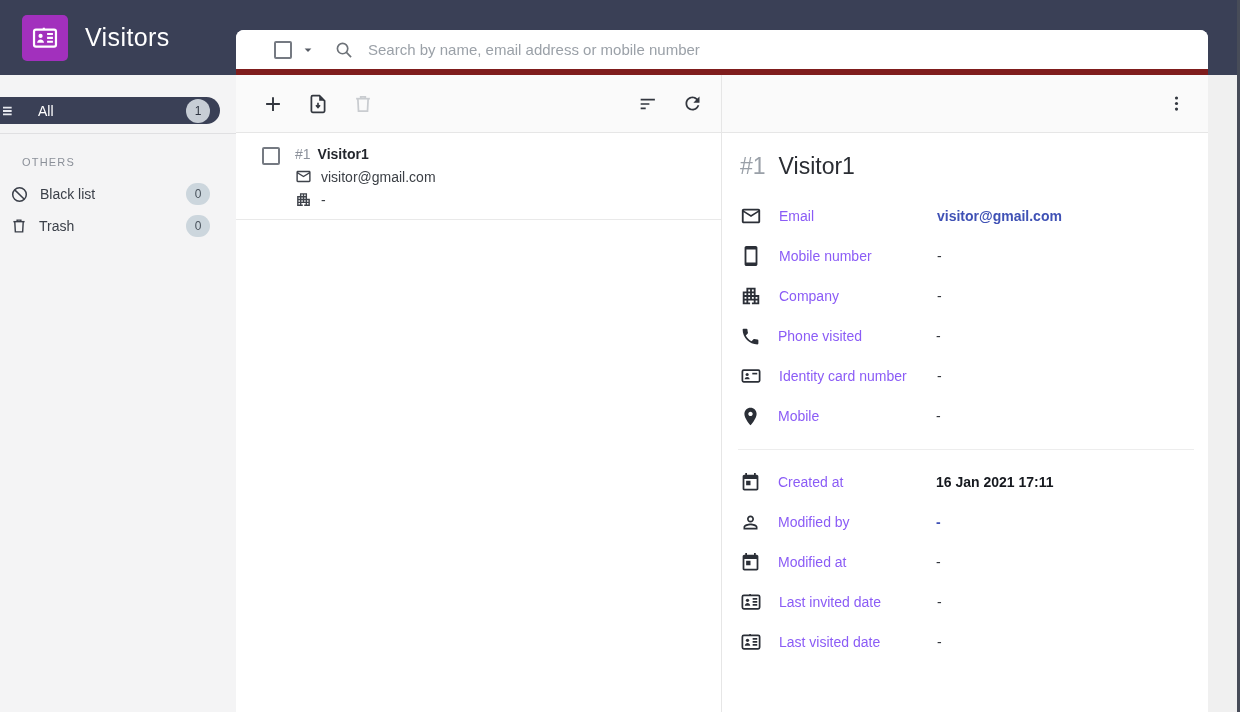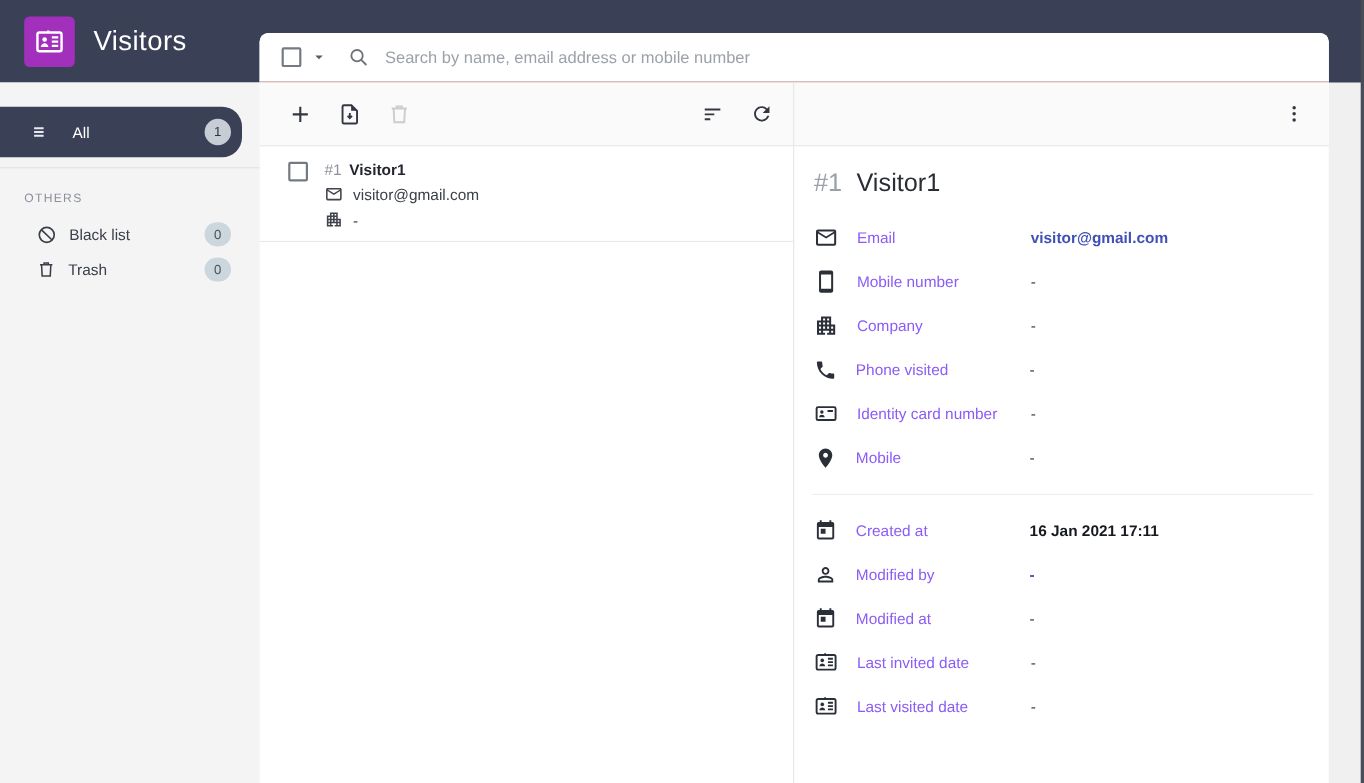--- a/index.html
+++ b/index.html
@@ -16,42 +16,42 @@
   .logo { width:46px; height:46px; border-radius:5px; background:#a230bd;
     margin-left:22px; display:flex; align-items:center; justify-content:center; color:#fff; }
   .app-title { color:#fff; font-size:25px; font-weight:400; letter-spacing:.4px; margin-left:17px; }
 
   
   .edge-strip { position:absolute; right:0; top:0; width:3px; height:712px; background:#474c58; z-index:5; }
 
   
   .sidebar { position:absolute; left:0; top:75px; width:236px; height:637px;
     background:#f4f4f5; z-index:2; }
-  .nav-all { margin-top:22px; width:220px; height:46px; background:#3a4056;
-    border-radius:0 18px 18px 0; display:flex; align-items:center; padding-left:28px;
+  .nav-all { margin-top:22px; width:220px; height:27px; background:#3a4056;
+    border-radius:0 18px 18px 0; display:flex; align-items:center; 
     color:#e8eaf0; cursor:pointer; }
   .nav-all .lbl { color:#fff; font-size:14px; margin-left:22px; }
   .badge { min-width:24px; height:24px; border-radius:12px; background:#c7cdd5; color:#2e3440;
     font-size:12px; display:flex; align-items:center; justify-content:center; }
   .nav-all .badge { margin-left:auto; margin-right:10px; }
   .side-divider { margin-top:9px; border-top:1px solid #e0e0e2; }
   .section-label { margin:22px 0 10px 22px; font-size:11px; letter-spacing:1.2px; color:#8b9099; }
-  .nav-item { height:32px; display:flex; align-items:center; padding-left:33px;
+  .nav-item { height:32px; display:flex; align-items:center; padding-left:10px;
     color:#3b4049; font-size:14px; cursor:pointer; }
   .nav-item .lbl { margin-left:11px; }
   .nav-item .badge { margin-left:auto; margin-right:26px; width:22px; height:22px;
     background:#ccd6dd; color:#49525c; }
   .nav-item .nicon { color:#3a3f49; }
 
   
   .card { position:absolute; left:236px; top:30px; width:972px; height:682px;
     background:#fff; border-radius:8px 8px 0 0; z-index:3; display:flex; flex-direction:column; }
 
   .search-row { height:45px; flex:none; display:flex; align-items:center;
-    padding-left:20px; border-bottom:1px solid #7f1d1d; border-radius:8px 8px 0 0; background:#fff; }
+    padding-left:38px; border-bottom:6px solid #7f1d1d; border-radius:8px 8px 0 0; background:#fff; }
   .checkbox { width:18px; height:18px; border:2px solid #757a82; border-radius:2px;
     background:#fff; cursor:pointer; flex:none; }
   .caret { color:#565b64; margin-left:7px; cursor:pointer; }
   .search-icon { color:#6d7278; margin-left:17px; }
   .search-input { border:none; outline:none; flex:1; margin-left:14px; font-size:15px;
     font-family:inherit; color:#333; background:transparent; }
   .search-input::placeholder { color:#9ba1a8; }
 
   .toolbar-row { height:58px; flex:none; background:#fafafa; border-bottom:1px solid #e6e6e6; display:flex; }
   .toolbar-left { width:486px; flex:none; border-right:1px solid #e6e6e6;

